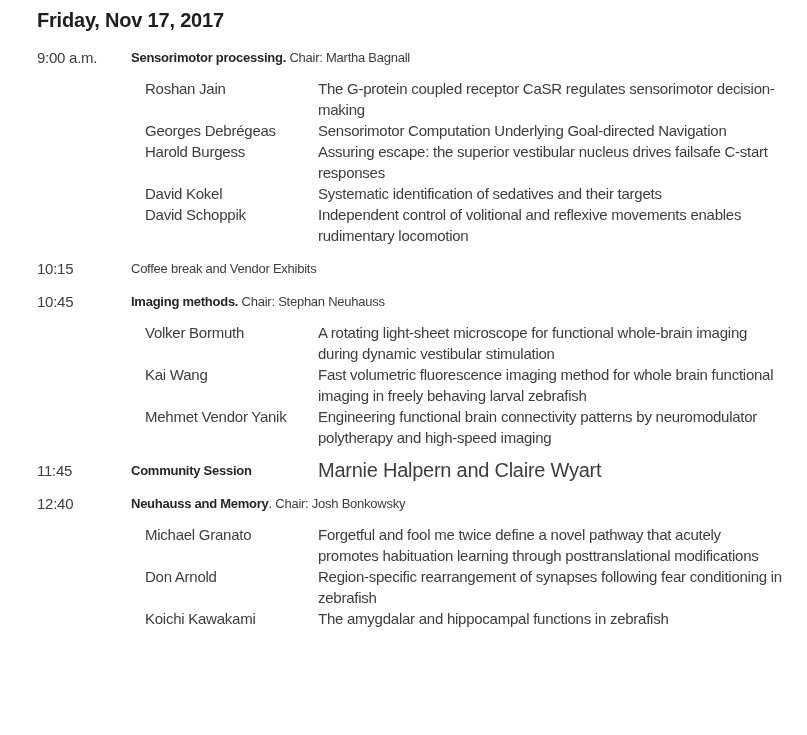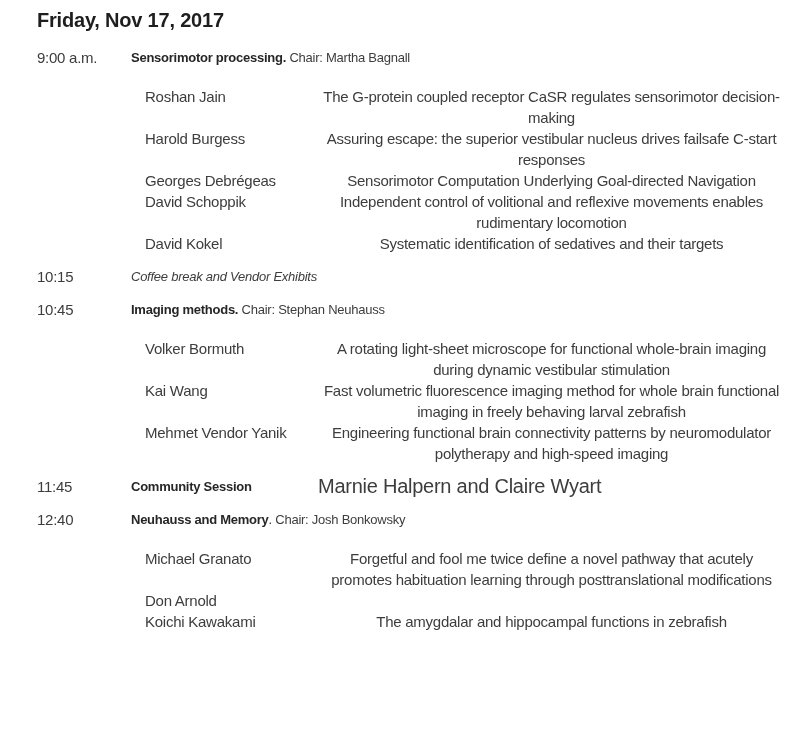--- a/index.html
+++ b/index.html
@@ -44,68 +44,67 @@
     letter-spacing: -0.25px;
   }
   .title-col.fixed { flex: 0 0 187px; }
   .aside-col {
     flex: 1;
     font-size: 20px;
     line-height: 21px;
     letter-spacing: -0.25px;
   }
   .bold { font-weight: 700; color: #262626; }
-  .italic { font-style: italic; }
-  .talks { margin: 18px 0 0 108px; }
+  .italic { }
+  .talks { margin: 10px 0 0 108px; }
   .talk-row { display: flex; }
   .speaker-col {
     flex: 0 0 173px;
     font-size: 15px;
     line-height: 21px;
     letter-spacing: -0.25px;
   }
   .talk-title-col {
     flex: 1;
     font-size: 15px;
     line-height: 21px;
     letter-spacing: -0.25px;
-    text-align: center;
   }
 </style>
 </head>
 <body>
 
 <div class="page">
   <h1 class="page-title">Friday, Nov 17, 2017</h1>
   <div id="schedule">
       <div class="session-block">
         <div class="row session-header">
           <div class="time-col">9:00 a.m.</div>
           <div class="title-col"><span class="bold">Sensorimotor processing.</span><span> Chair: Martha Bagnall</span></div>
         </div>
         <div class="talks">
           <div class="row talk-row">
             <div class="speaker-col">Roshan Jain</div>
             <div class="talk-title-col">The G-protein coupled receptor CaSR regulates sensorimotor decision-making</div>
           </div>
           <div class="row talk-row">
+            <div class="speaker-col">Georges Debrégeas</div>
+            <div class="talk-title-col">Sensorimotor Computation Underlying Goal-directed Navigation</div>
+          </div>
+          <div class="row talk-row">
             <div class="speaker-col">Harold Burgess</div>
             <div class="talk-title-col">Assuring escape: the superior vestibular nucleus drives failsafe C-start responses</div>
           </div>
           <div class="row talk-row">
-            <div class="speaker-col">Georges Debrégeas</div>
-            <div class="talk-title-col">Sensorimotor Computation Underlying Goal-directed Navigation</div>
+            <div class="speaker-col">David Kokel</div>
+            <div class="talk-title-col">Systematic identification of sedatives and their targets</div>
           </div>
           <div class="row talk-row">
             <div class="speaker-col">David Schoppik</div>
             <div class="talk-title-col">Independent control of volitional and reflexive movements enables rudimentary locomotion</div>
-          </div>
-          <div class="row talk-row">
-            <div class="speaker-col">David Kokel</div>
-            <div class="talk-title-col">Systematic identification of sedatives and their targets</div>
           </div>
         </div>
       </div>
       <div class="session-block">
         <div class="row session-header">
           <div class="time-col">10:15</div>
           <div class="title-col"><span class="italic">Coffee break and Vendor Exhibits</span></div>
         </div>
       </div>
       <div class="session-block">
@@ -140,20 +139,21 @@
           <div class="time-col">12:40</div>
           <div class="title-col"><span class="bold">Neuhauss and Memory</span><span>. Chair: Josh Bonkowsky</span></div>
         </div>
         <div class="talks">
           <div class="row talk-row">
             <div class="speaker-col">Michael Granato</div>
             <div class="talk-title-col">Forgetful and fool me twice define a novel pathway that acutely promotes habituation learning through posttranslational modifications</div>
           </div>
           <div class="row talk-row">
             <div class="speaker-col">Don Arnold</div>
+            <div class="talk-title-col">Region-specific rearrangement of synapses following fear conditioning in zebrafish</div>
           </div>
           <div class="row talk-row">
             <div class="speaker-col">Koichi Kawakami</div>
             <div class="talk-title-col">The amygdalar and hippocampal functions in zebrafish</div>
           </div>
         </div>
       </div>
     </div>
 </div>
 

